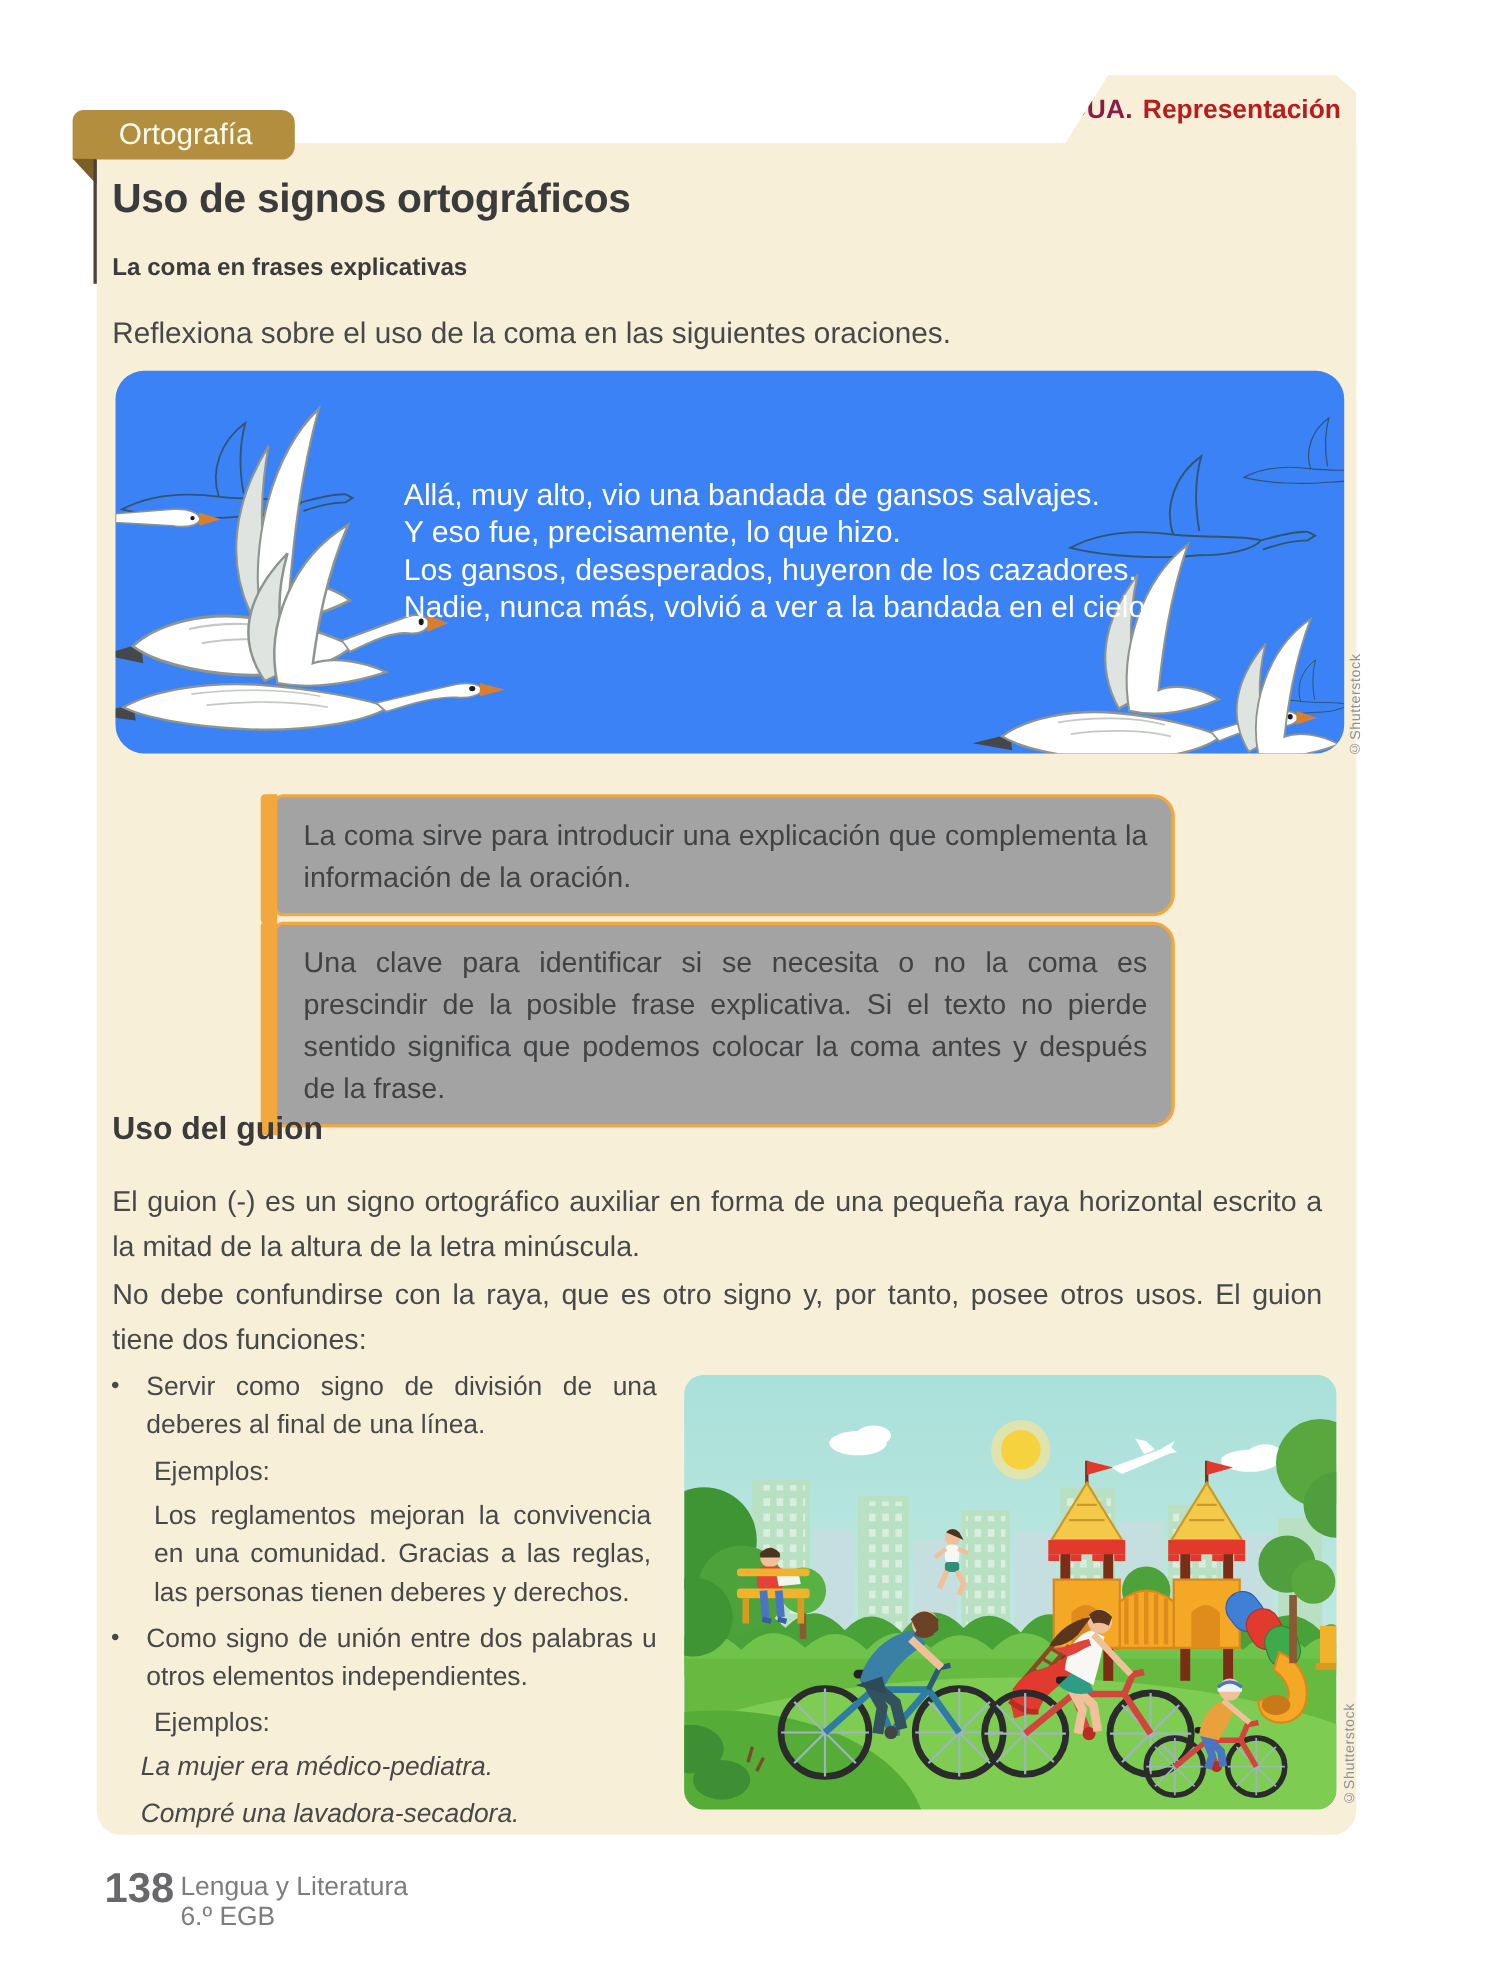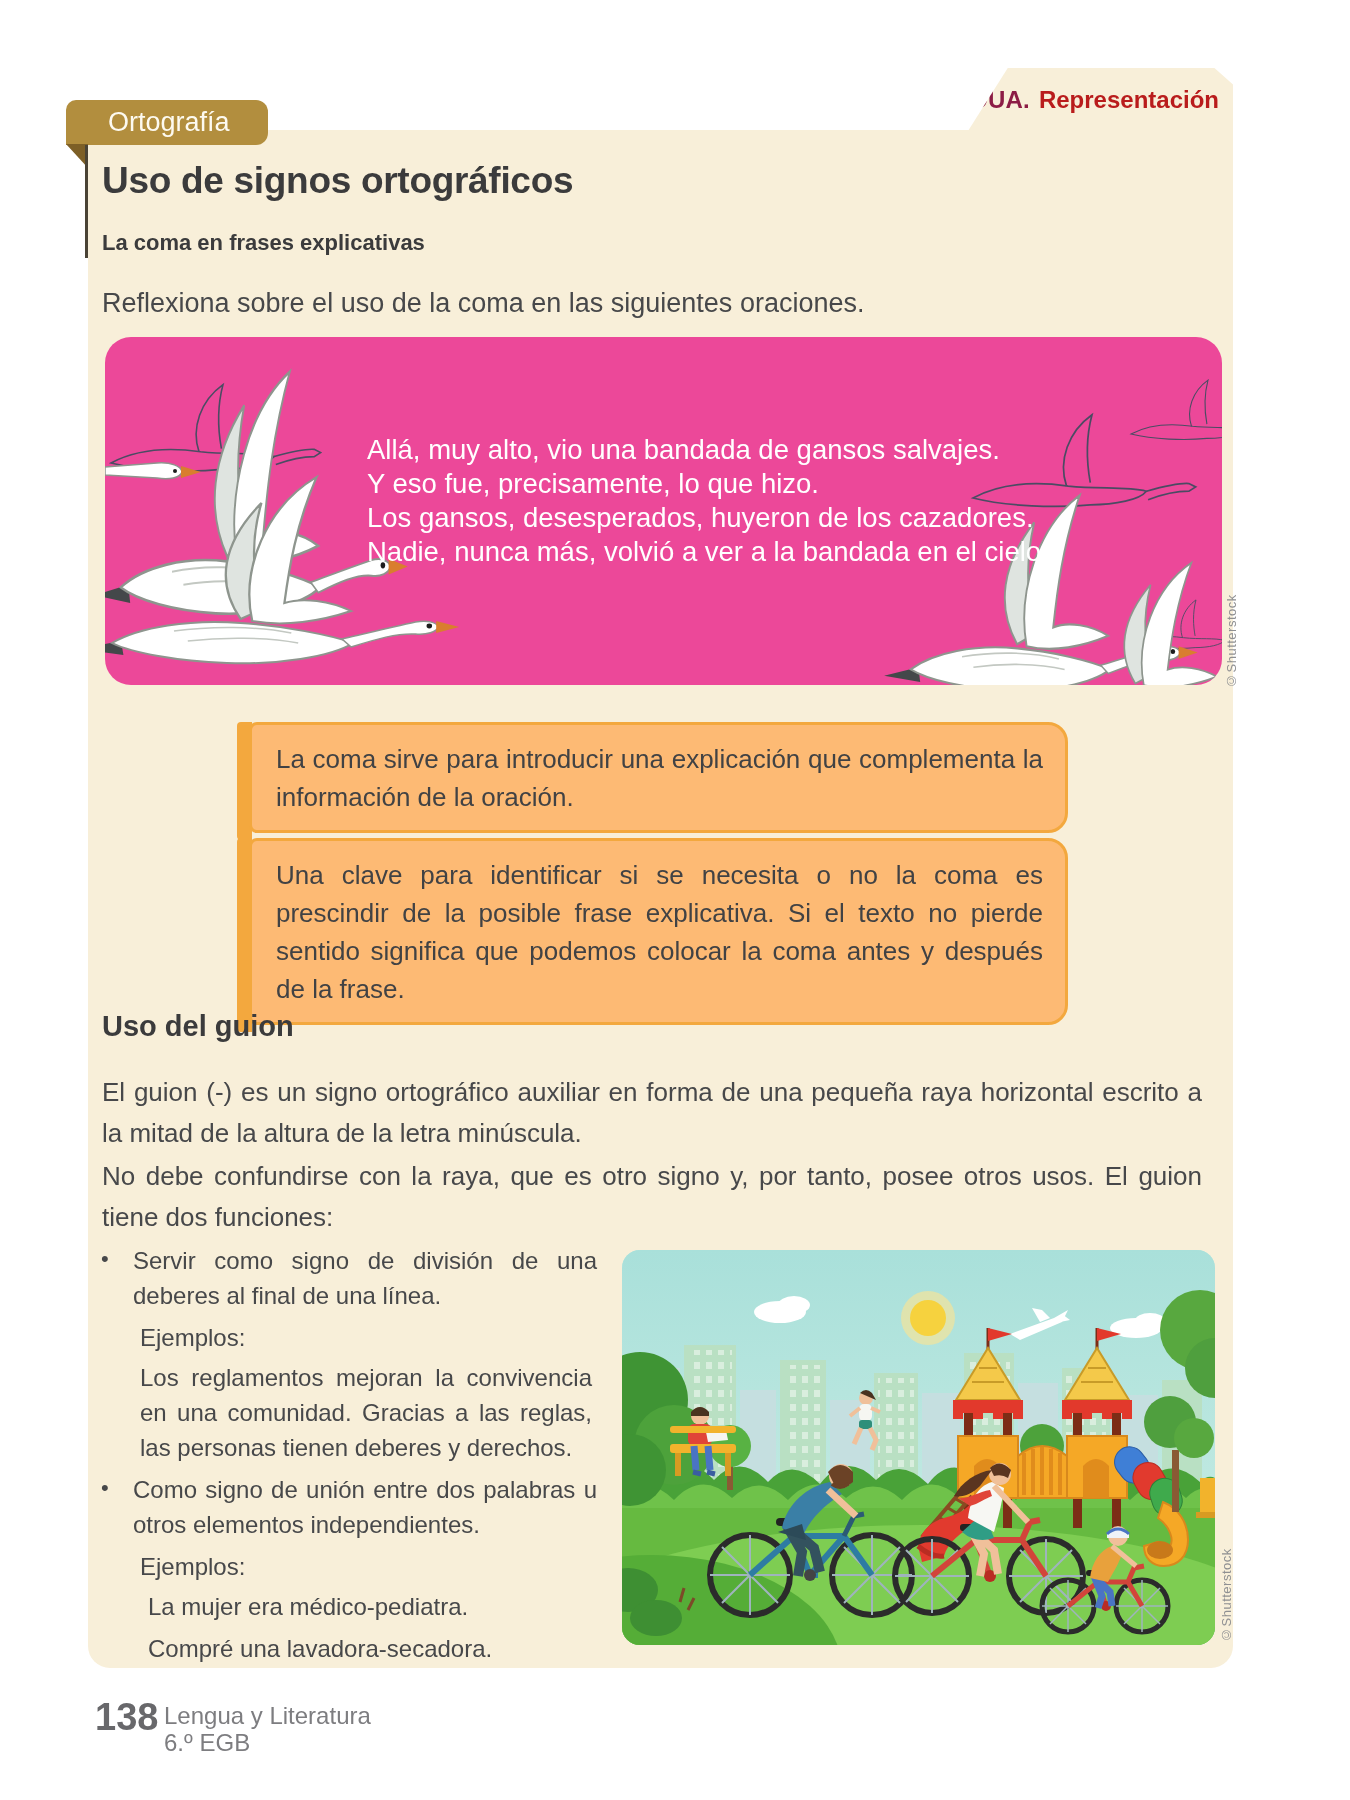--- a/index.html
+++ b/index.html
@@ -26,52 +26,52 @@
              clip-path:polygon(0 0,100% 0,100% 100%);}
   .sect-rule{position:absolute;left:85px;top:145px;width:3px;height:113px;background:#4a4335;}
 
   
   .h1{position:absolute;left:102px;top:160px;font-size:37px;font-weight:700;color:#3b3b3c;letter-spacing:-.3px;}
   .h2{position:absolute;left:102px;top:230px;font-size:22px;font-weight:700;color:#3b3b3c;}
   .intro{position:absolute;left:102px;top:288px;font-size:27px;color:#47484a;}
 
   
   .fig-swans{position:absolute;left:105px;top:337px;width:1117px;height:348px;border-radius:26px;
-             background:#ec4899;overflow:hidden;}
+             background:#3b82f6;overflow:hidden;}
   .fig-swans svg{position:absolute;left:0;top:0;}
   .swan-text{position:absolute;left:262px;top:96px;font-size:27.5px;line-height:34px;color:#ffffff;white-space:nowrap;}
 
   .credit-v{position:absolute;width:20px;font-size:13px;color:#8f9092;letter-spacing:.5px;
             writing-mode:vertical-rl;transform:rotate(180deg);white-space:nowrap;}
   .credit-1{left:1224px;top:550px;height:138px;}
   .credit-2{left:1219px;top:1500px;height:142px;}
 
   
   .callout{position:absolute;left:237px;width:831px;}
   .callout-1{top:722px;}
   .callout-2{top:838px;}
   .callout .bar{position:absolute;left:0;top:0;width:15px;height:calc(100% + 7px);
                 background:#f3a83e;border-radius:4px 0 0 4px;}
-  .callout .box{position:relative;margin-left:12px;background:#fdba74;border:3px solid #f3a83e;
+  .callout .box{position:relative;margin-left:12px;background:#a3a3a3;border:3px solid #f3a83e;
                 border-radius:8px 20px 20px 8px;padding:15px 22px 14px 24px;
                 font-size:26px;line-height:38px;color:#414244;text-align:justify;}
 
   
   .h3{position:absolute;left:102px;top:1010px;font-size:29px;font-weight:700;color:#3b3b3c;}
   .para{position:absolute;left:102px;width:1100px;font-size:26px;line-height:41px;color:#47484a;text-align:justify;}
   .para-1{top:1072px;}
   .para-2{top:1156px;}
 
   
   .bullets{position:absolute;left:95px;top:1243px;width:502px;font-size:24px;line-height:35px;color:#47484a;}
   .b-item{position:relative;padding-left:38px;margin-bottom:7px;text-align:justify;}
   .b-item .dot{position:absolute;left:6px;top:-2px;font-size:22px;}
   .ex-label{margin-left:45px;margin-bottom:5px;}
   .ex-text{margin-left:45px;width:452px;text-align:justify;margin-bottom:7px;}
-  .ex-line{margin-left:53px;margin-bottom:7px;}
+  .ex-line{margin-left:33px;margin-bottom:7px;font-style:italic;}
 
   
   .fig-park{position:absolute;left:622px;top:1250px;width:593px;height:395px;border-radius:18px;
             overflow:hidden;background:#b9e7e0;}
 
   
   .footer-num{position:absolute;left:95px;top:1696px;font-size:38px;font-weight:700;color:#68686b;}
   .footer-book{position:absolute;left:164px;top:1702px;font-size:24px;line-height:27px;color:#7d7d80;}
 </style>
 </head>

